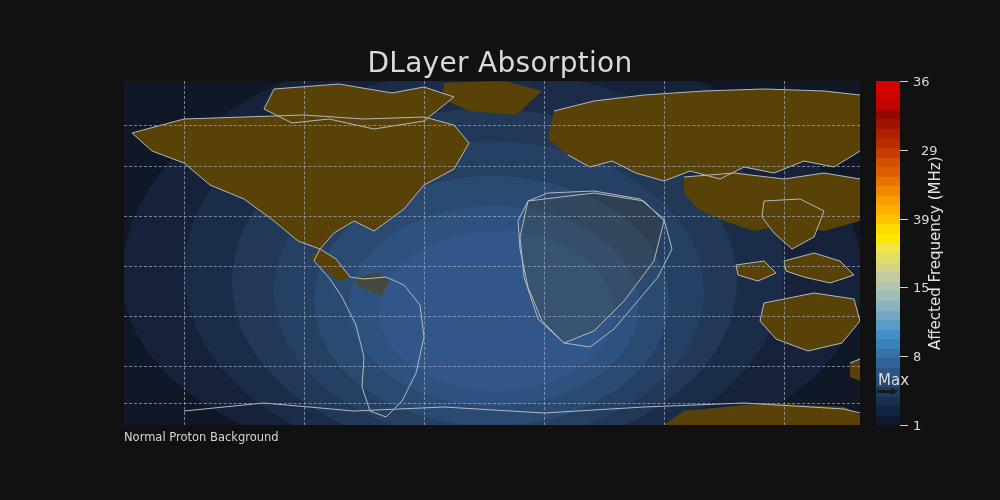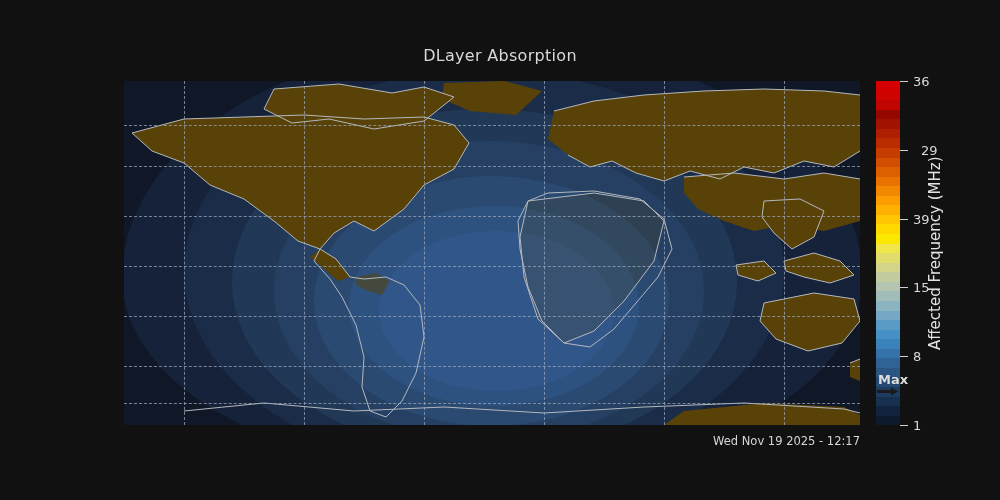--- a/index.html
+++ b/index.html
@@ -9,21 +9,21 @@
     background:#111111;
     font-family:"DejaVu Sans","Liberation Sans",sans-serif;
     overflow:hidden;position:relative;
   }
   #root{position:absolute;inset:0;}
 
   
   .title{
     position:absolute;left:0;top:46px;width:1000px;
     text-align:center;
-    color:#d9d9d9;font-size:16px;letter-spacing:.3px;
+    color:#d9d9d9;font-size:28px;letter-spacing:.3px;
     font-weight:400;
   }
 
   
   .map{
     position:absolute;left:124px;top:81px;width:736px;height:344px;
     background:#121a2b;overflow:hidden;
   }
   .map-inner{position:absolute;inset:0;}
 
@@ -58,21 +58,21 @@
   .cb-ticks{position:absolute;left:24px;top:0;width:60px;height:344px;}
   .cb-tick{position:absolute;left:0;width:8px;height:0;border-top:1px solid #cfcfcf;}
   .cb-lbl{position:absolute;left:13px;color:#d9d9d9;font-size:13px;transform:translateY(-50%);}
   .cb-title{
     position:absolute;left:922px;top:81px;height:344px;width:26px;
     display:flex;align-items:center;justify-content:center;
     color:#e3e3e3;font-size:15px;
     writing-mode:vertical-rl;transform:rotate(180deg);
     white-space:nowrap;
   }
-  .maxbox{position:absolute;left:1px;bottom:24px;width:22px;height:26px;color:#dcdcdc;font-size:13px;font-weight:bold;}
+  .maxbox{position:absolute;left:1px;bottom:24px;width:22px;height:26px;color:#dcdcdc;font-size:15px;}
   .maxbox .mtxt{position:absolute;left:1px;top:0;line-height:10px;}
   .maxarrow{position:absolute;left:0;top:12px;width:22px;height:9px;}
 
   
   .note{position:absolute;color:#d6d6d6;font-size:11.5px;}
   .note1{left:124px;top:430px;}
   .note2{left:124px;top:445px;}
   .stamp{position:absolute;right:140px;top:434px;color:#d6d6d6;font-size:11.5px;}
   .credit{position:absolute;left:10px;top:478px;color:#cdcdcd;font-size:11.5px;font-style:italic;}
 </style>
@@ -232,15 +232,15 @@
         <div class="cb-tick" style="top: 137.6px;"></div>
         <div class="cb-lbl" style="top: 137.6px;">39</div>
         <div class="cb-tick" style="top: 68.8px;"></div>
         <div class="cb-lbl" style="top: 68.8px; margin-left: 8px;">29</div>
         <div class="cb-tick" style="top: 0px;"></div>
         <div class="cb-lbl" style="top: 0px;">36</div>
       </div>
   </div>
   <div class="cb-title">Affected Frequency (MHz)</div>
 
-  <div class="stamp">Wed Nov 19 2025 - 12:17</div>
+  <div class="note note1">Normal Proton Background</div>
 
 </div>
 
 </body></html>

